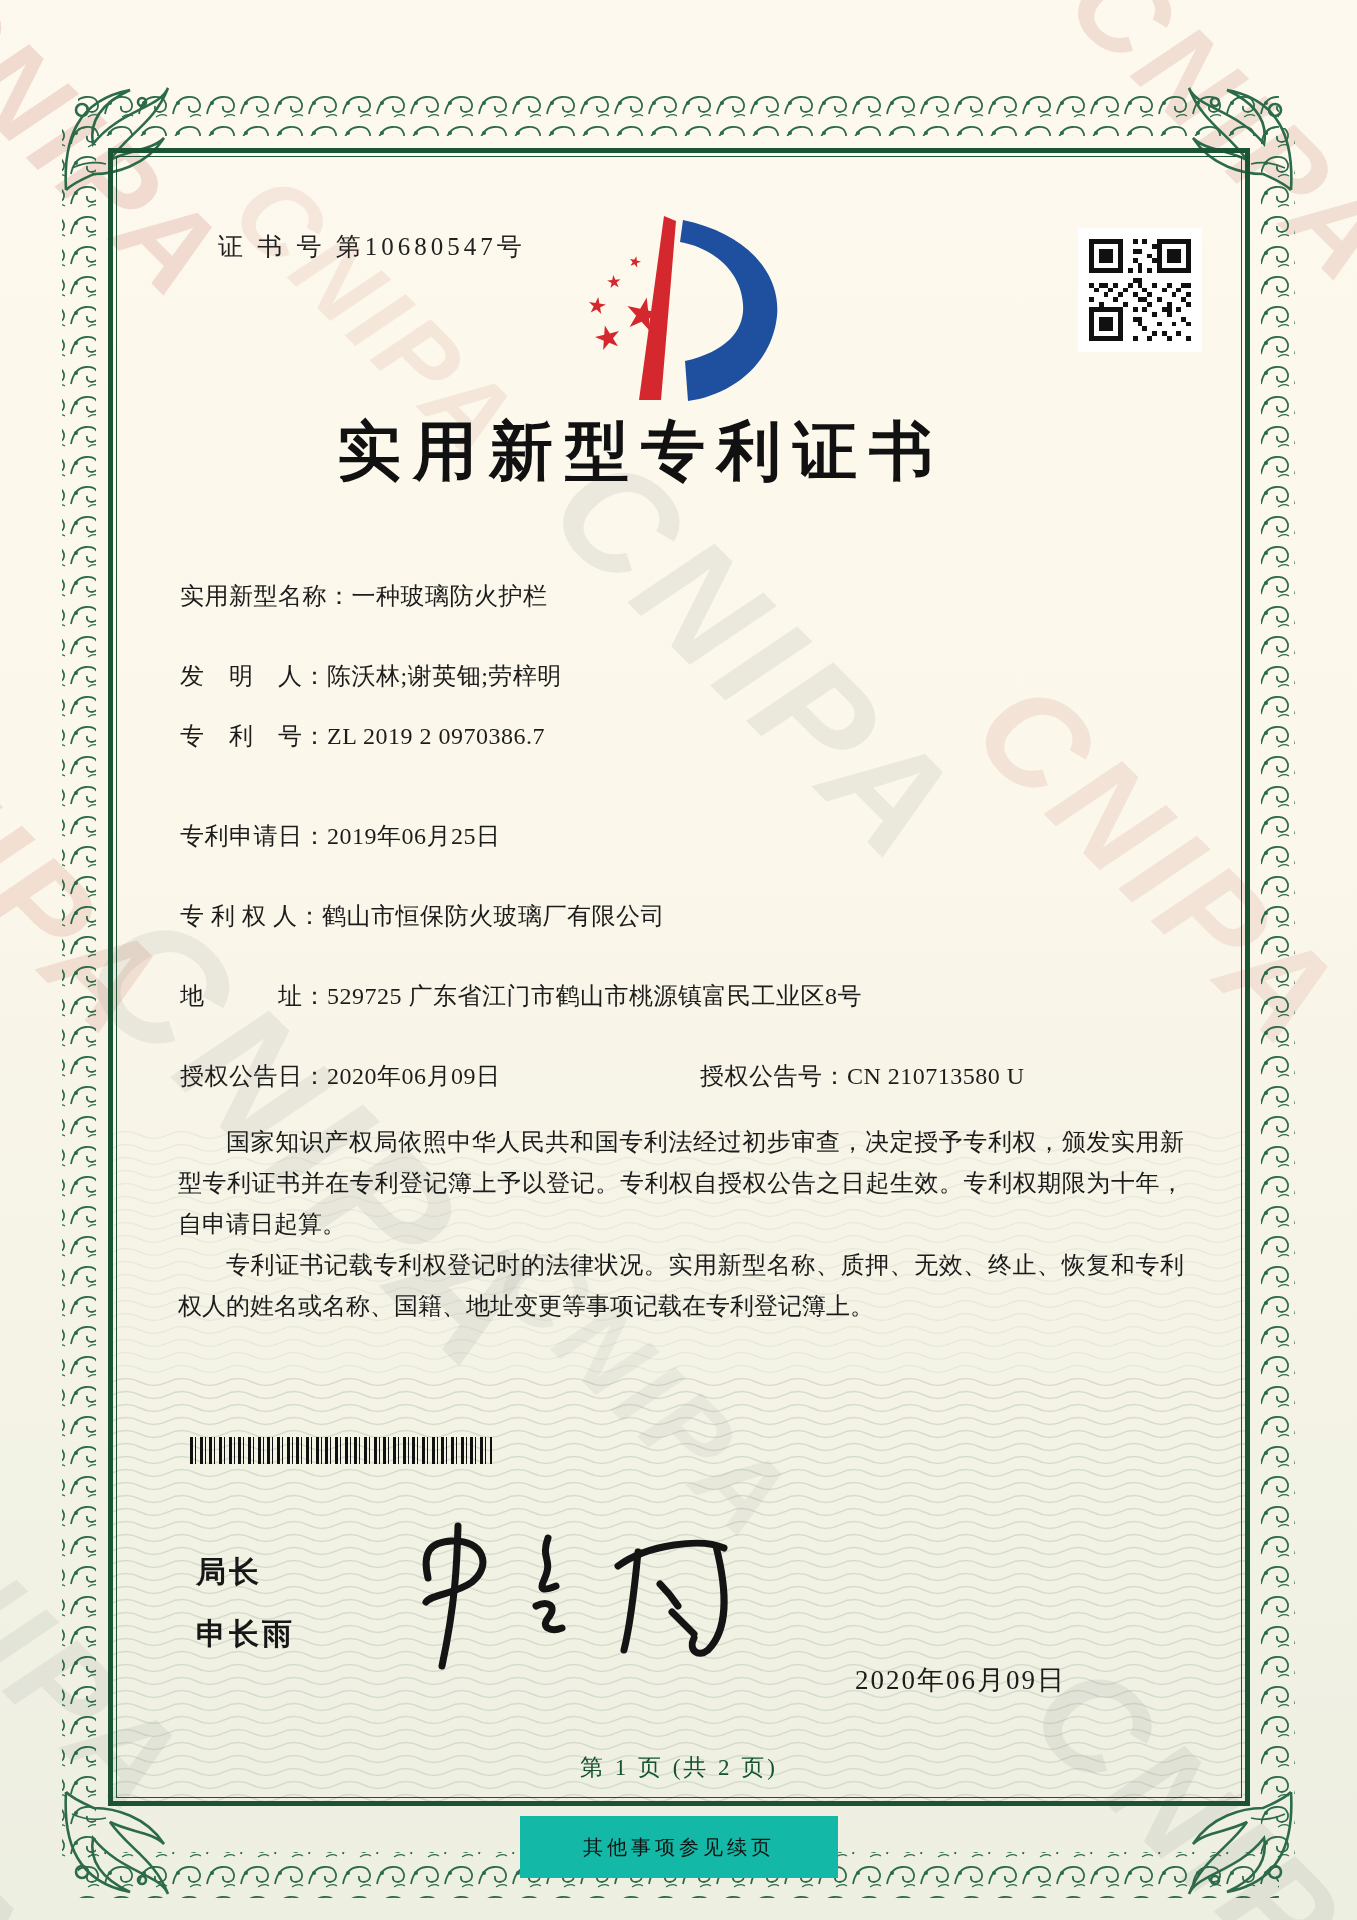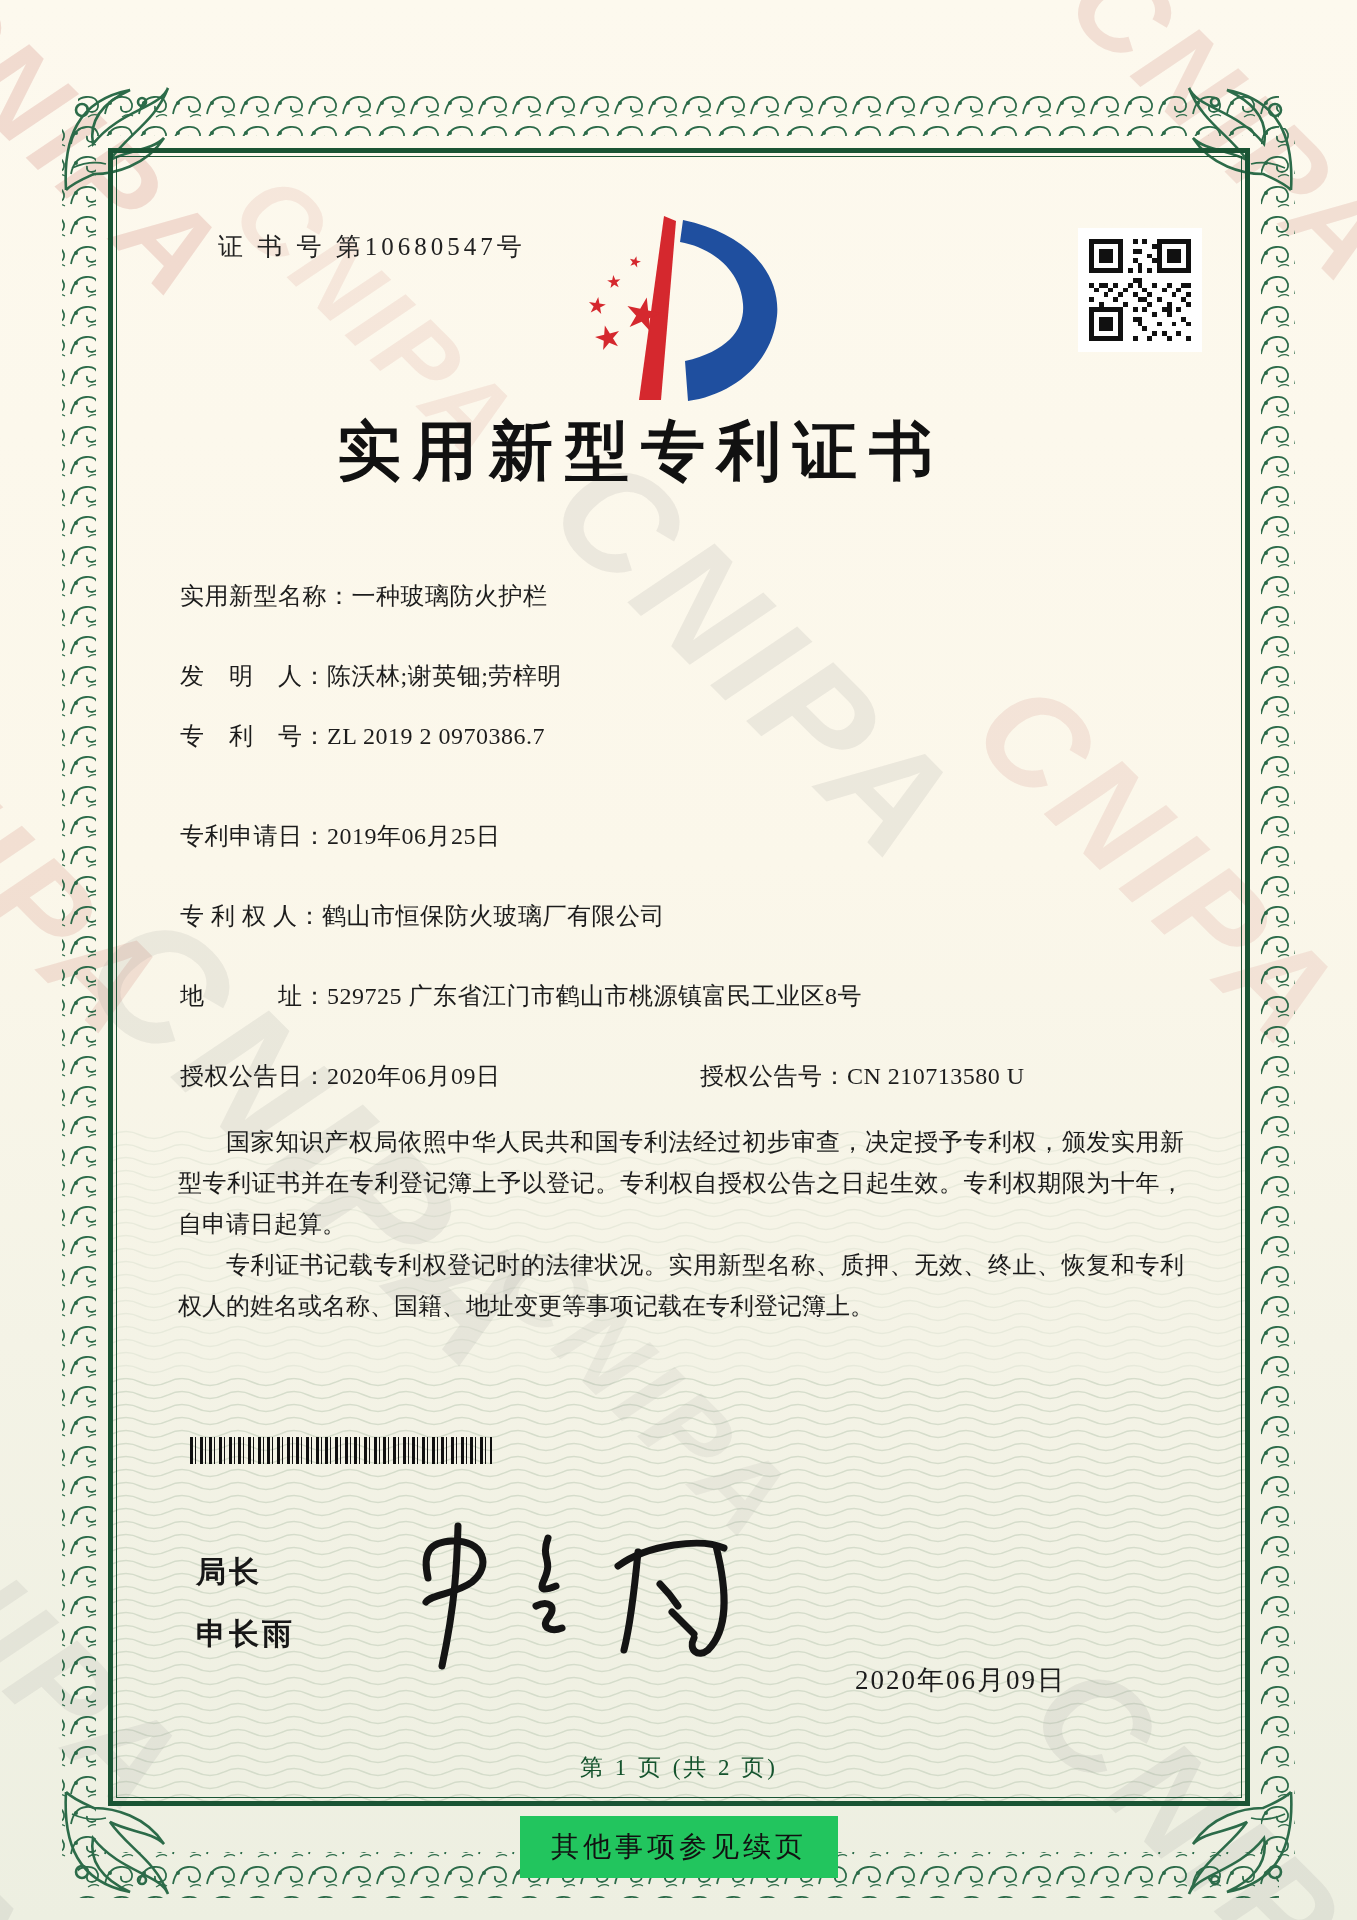--- a/index.html
+++ b/index.html
@@ -51,23 +51,23 @@
       #101010 19px 22px,transparent 22px 24px,
       #101010 24px 25px,transparent 25px 29px);
   }
   .signer{
     position:absolute;left:196px;font-size:30px;font-weight:bold;
     font-family:"Liberation Sans","DejaVu Sans",sans-serif;color:#171717;letter-spacing:3px;
   }
   .date{position:absolute;left:855px;top:1662px;font-size:27px;letter-spacing:2px;}
   .pageinfo{position:absolute;left:108px;top:1752px;width:1142px;text-align:center;font-size:23px;letter-spacing:3px;color:#14532d;}
   .note{
-    position:absolute;left:520px;top:1816px;width:318px;height:62px;background:#22c55e;
+    position:absolute;left:520px;top:1816px;width:318px;height:62px;background:#14b8a6;
     display:flex;align-items:center;justify-content:center;z-index:6;
-    font-size:28px;letter-spacing:4px;color:#111;
+    font-size:20px;letter-spacing:4px;color:#111;
   }
   .qrbox{position:absolute;left:1078px;top:228px;width:124px;height:124px;background:#fff;display:flex;align-items:center;justify-content:center;}
 </style>
 </head>
 <body>
 
 <svg class="abs" style="left:112px;top:1128px;z-index:1;" width="1136" height="676">
   <defs>
     <pattern id="wav" width="56" height="13" patternUnits="userSpaceOnUse">
       <path d="M0,7 Q14,0 28,7 T56,7" fill="none" stroke="#c9d3c0" stroke-width="1.4"></path>

